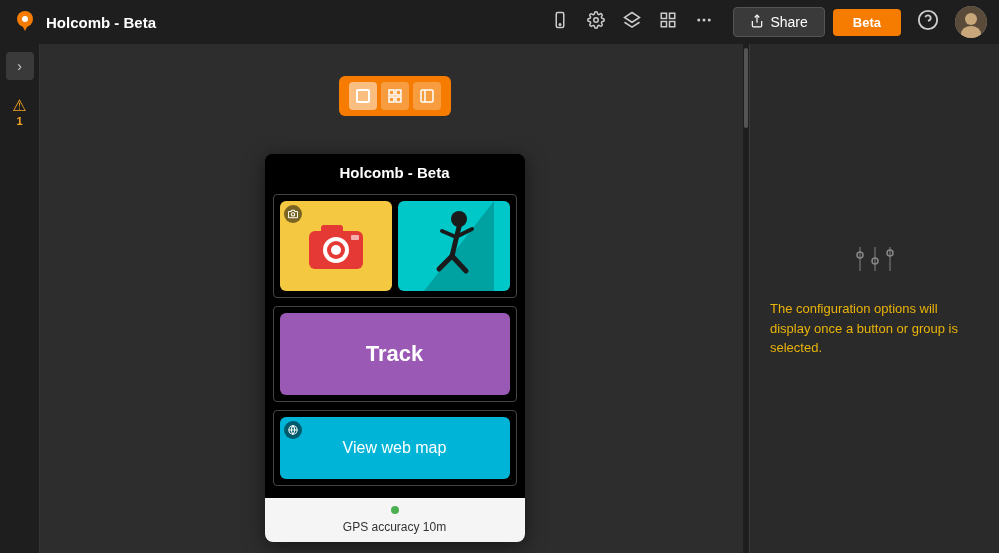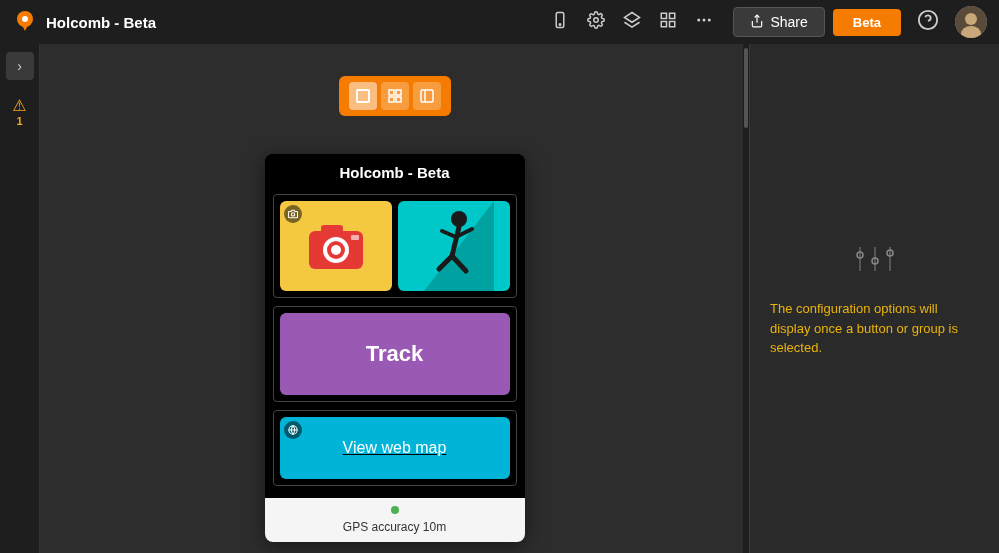--- a/index.html
+++ b/index.html
@@ -296,21 +296,20 @@
     }
     .webmap-btn {
       background: #00b4d8;
       width: 100%;
       padding: 22px 8px;
       border-radius: 6px;
       display: flex;
       align-items: center;
       justify-content: center;
       cursor: pointer;
-      text-decoration: underline;
     }
     .webmap-btn-label {
       color: #fff;
       font-size: 16px;
       font-weight: 500;
     }
 
     
     .gps-status {
       background: #f5f5f5;

